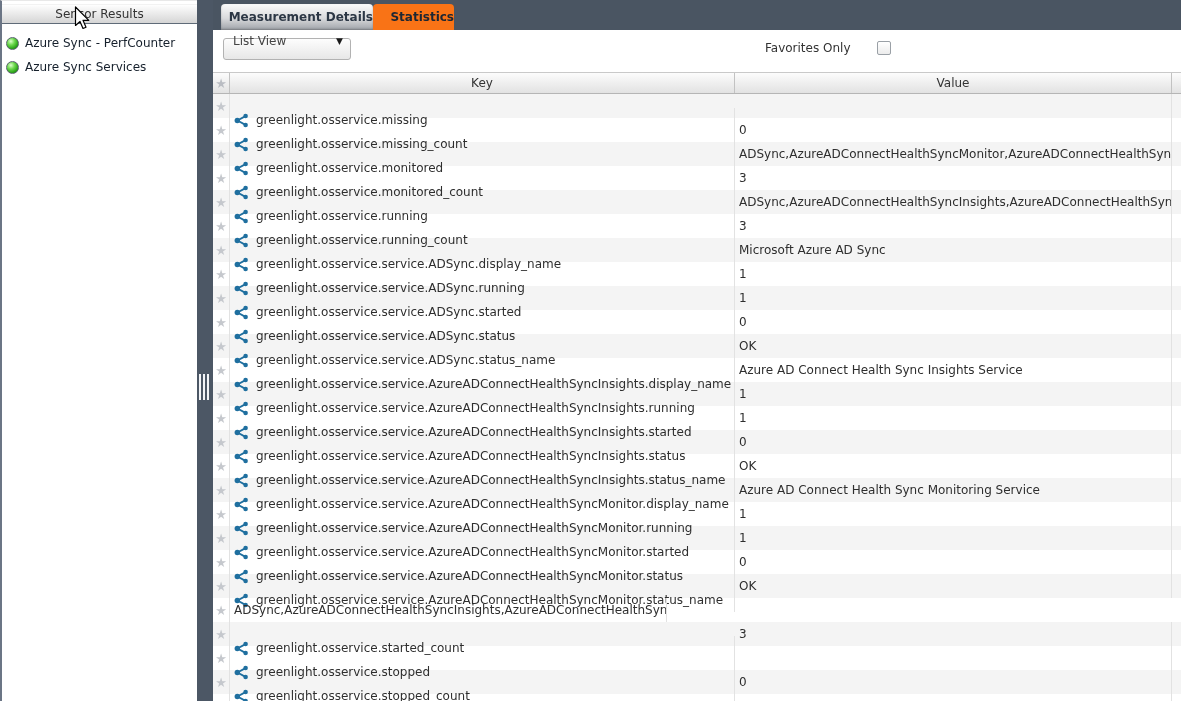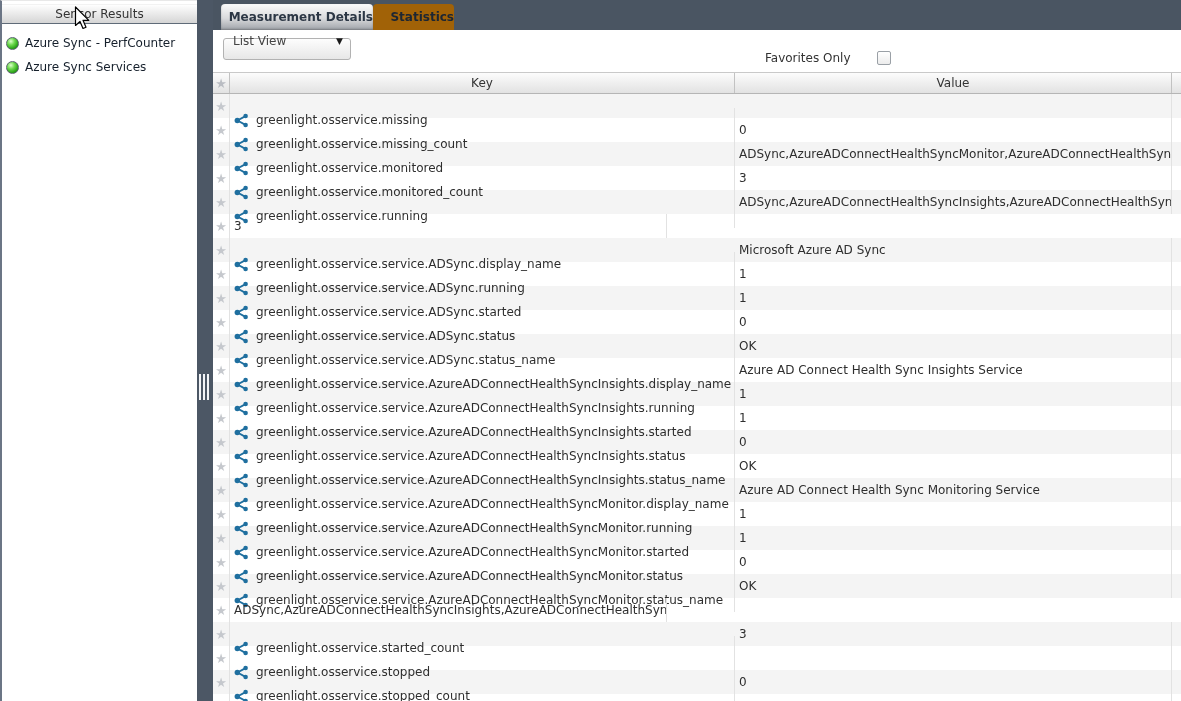--- a/index.html
+++ b/index.html
@@ -42,32 +42,32 @@
   .tabbar { position:relative; height:30px; background:#4a5562; }
   .tab {
     position:absolute; top:4px; height:26px; line-height:26px; text-align:right;
     font-weight:bold; font-size:12px; border-radius:4px 4px 0 0; cursor:pointer;
   }
   .tab-inactive {
     left:8px; width:152px; color:#2c3745;
     background:linear-gradient(#fbfbfb 0%,#d9dadc 55%,#9fa3a9 100%);
     box-shadow:inset 0 -1px 2px rgba(0,0,0,.25);
   }
-  .tab-active { left:160px; width:81px; color:#1c2633; background:#a16207; }
+  .tab-active { left:160px; width:81px; color:#1c2633; background:#f97316; }
 
   .toolbar { position:relative; height:42px; background:#fff; }
   .dropdown {
     position:absolute; left:10px; top:8px; width:128px; height:22px;
     border:1px solid #b2b2b2; border-radius:3px;
     background:linear-gradient(#fdfdfd,#e7e7e7);
     display:flex; align-items:center; justify-content:space-between;
     padding:0 7px 16px 9px; color:#444; cursor:pointer;
   }
   .dropdown .arrow { font-size:9px; color:#1a1a1a; }
-  .favorites { position:absolute; left:552px; top:21px; display:flex; align-items:center; gap:26px; }
+  .favorites { position:absolute; left:552px; top:11px; display:flex; align-items:center; gap:26px; }
   .favorites-label { color:#333; }
   .checkbox {
     width:14px; height:14px; border:1px solid #9aa0a6; border-radius:2px;
     background:linear-gradient(#ffffff,#ececec); cursor:pointer;
   }
 
   
   .grid-header { display:flex; height:22px;
     background:linear-gradient(#fcfcfc,#e2e2e2);
     border-top:1px solid #c9c9c9; border-bottom:1px solid #b5b5b5;
@@ -267,20 +267,36 @@
     </div>
     <div class="cell-value">
       <span>ADSync,AzureADConnectHealthSyncInsights,AzureADConnectHealthSyncM...</span>
     </div>
     <div class="cell-extra"></div>
   </div>
       <div class="grid-row even">
     <div class="cell-star">
       <span class="star">★</span>
     </div>
+    <div class="cell-key">
+      <span class="share-icon">
+        <svg width="15" height="15" viewBox="0 0 15 15">
+          <g stroke="#1f6f9f" stroke-width="1.8">
+            <line x1="3.4" y1="7.5" x2="11.5" y2="3.1"></line>
+            <line x1="3.4" y1="7.5" x2="11.5" y2="11.9"></line>
+          </g>
+          <g fill="#1f6f9f">
+            <circle cx="3.3" cy="7.5" r="2.7"></circle>
+            <circle cx="11.6" cy="3.0" r="2.3"></circle>
+            <circle cx="11.6" cy="12.0" r="2.3"></circle>
+          </g>
+        </svg>
+      </span>
+      <span>greenlight.osservice.running_count</span>
+    </div>
     <div class="cell-value">
       <span>3</span>
     </div>
     <div class="cell-extra"></div>
   </div>
       <div class="grid-row odd">
     <div class="cell-star">
       <span class="star">★</span>
     </div>
     <div class="cell-key">

